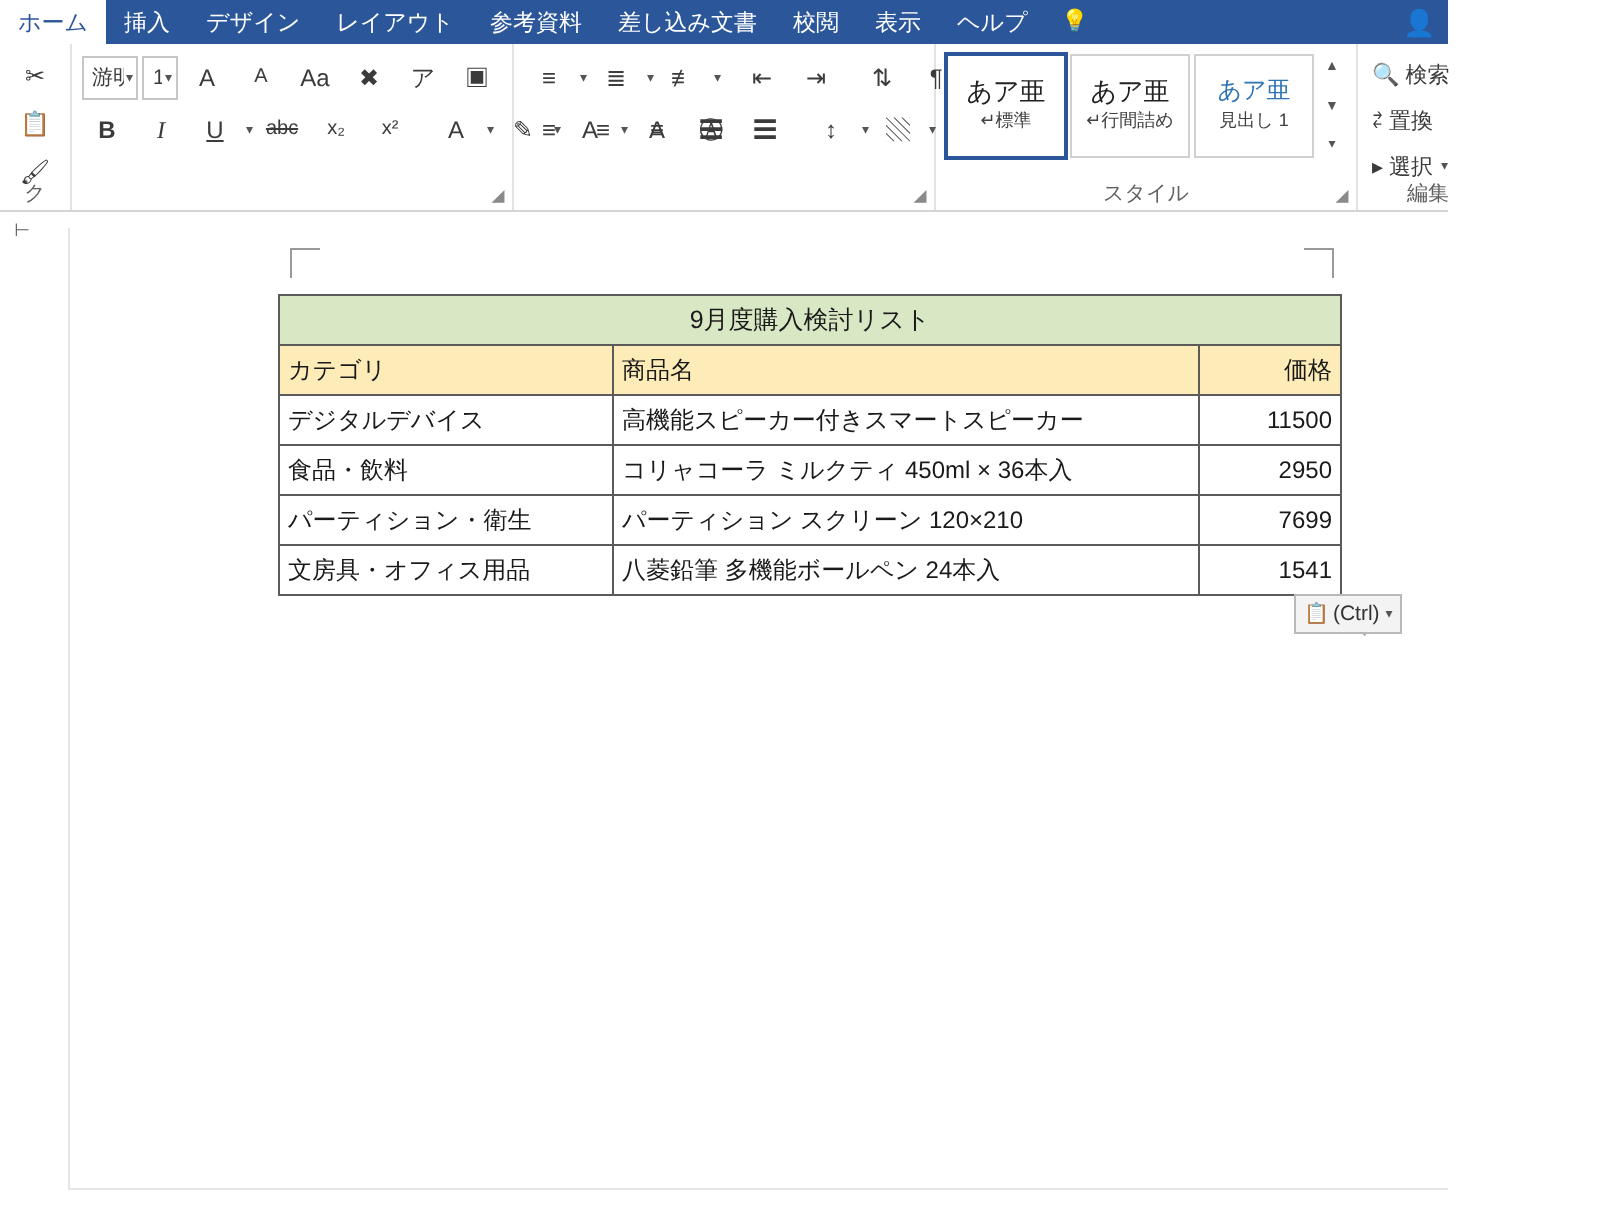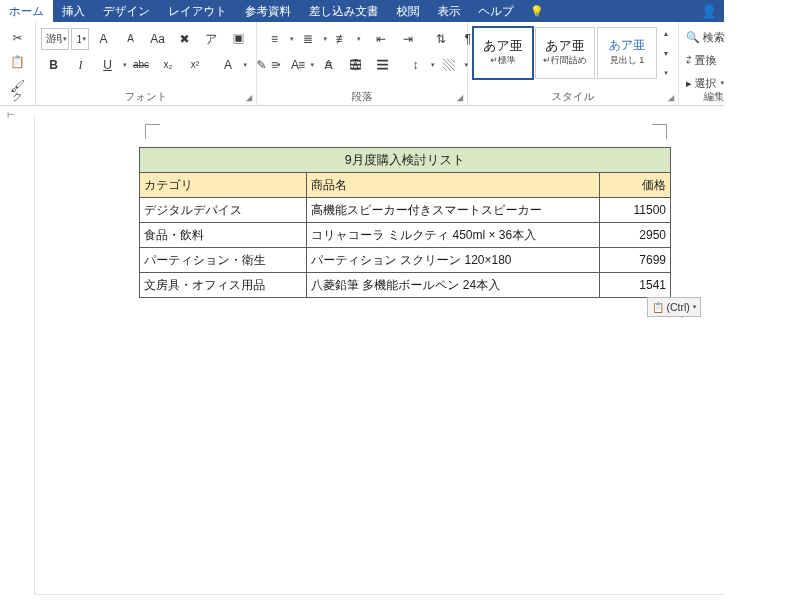--- a/index.html
+++ b/index.html
@@ -436,21 +436,20 @@
           <span class="btn">A</span>
           <span class="caret">▾</span>
           <span class="btn">✎</span>
           <span class="caret">▾</span>
           <span class="btn">A</span>
           <span class="caret">▾</span>
           <span class="btn">A</span>
           <span class="btn">Ⓐ</span>
         </div>
       </div>
-      <div class="group-label">フォント</div>
       <div class="group-dialog">◢</div>
     </div>
 
     <div class="group" style="width:200px">
       <div class="rows">
         <div class="row">
           <span class="btn">≡</span>
           <span class="caret">▾</span>
           <span class="btn">≣</span>
           <span class="caret">▾</span>
@@ -471,21 +470,20 @@
           <span class="btn">☰</span>
           <span class="sep"></span>
           <span class="btn">↕</span>
           <span class="caret">▾</span>
           <span class="btn">▧</span>
           <span class="caret">▾</span>
           <span class="btn">▦</span>
           <span class="caret">▾</span>
         </div>
       </div>
-      <div class="group-label">段落</div>
       <div class="group-dialog">◢</div>
     </div>
 
     <div class="group" style="width:205px">
       <div class="styles-gallery">
         <div class="style-item selected">
           <span class="preview">あア亜</span>
           <span class="name"><span>↵</span><span>標準</span></span>
         </div>
         <div class="style-item">
@@ -551,21 +549,21 @@
             <td class="col-name">高機能スピーカー付きスマートスピーカー</td>
             <td class="col-price price">11500</td>
           </tr>
           <tr>
             <td class="col-cat">食品・飲料</td>
             <td class="col-name">コリャコーラ ミルクティ 450ml × 36本入</td>
             <td class="col-price price">2950</td>
           </tr>
           <tr>
             <td class="col-cat">パーティション・衛生</td>
-            <td class="col-name">パーティション スクリーン 120×180</td>
+            <td class="col-name">パーティション スクリーン 120×210</td>
             <td class="col-price price">7699</td>
           </tr>
           <tr>
             <td class="col-cat">文房具・オフィス用品</td>
             <td class="col-name">八菱鉛筆 多機能ボールペン 24本入</td>
             <td class="col-price price">1541</td>
           </tr>
         </tbody>
           </table>
         <div class="end-mark">↵</div>

